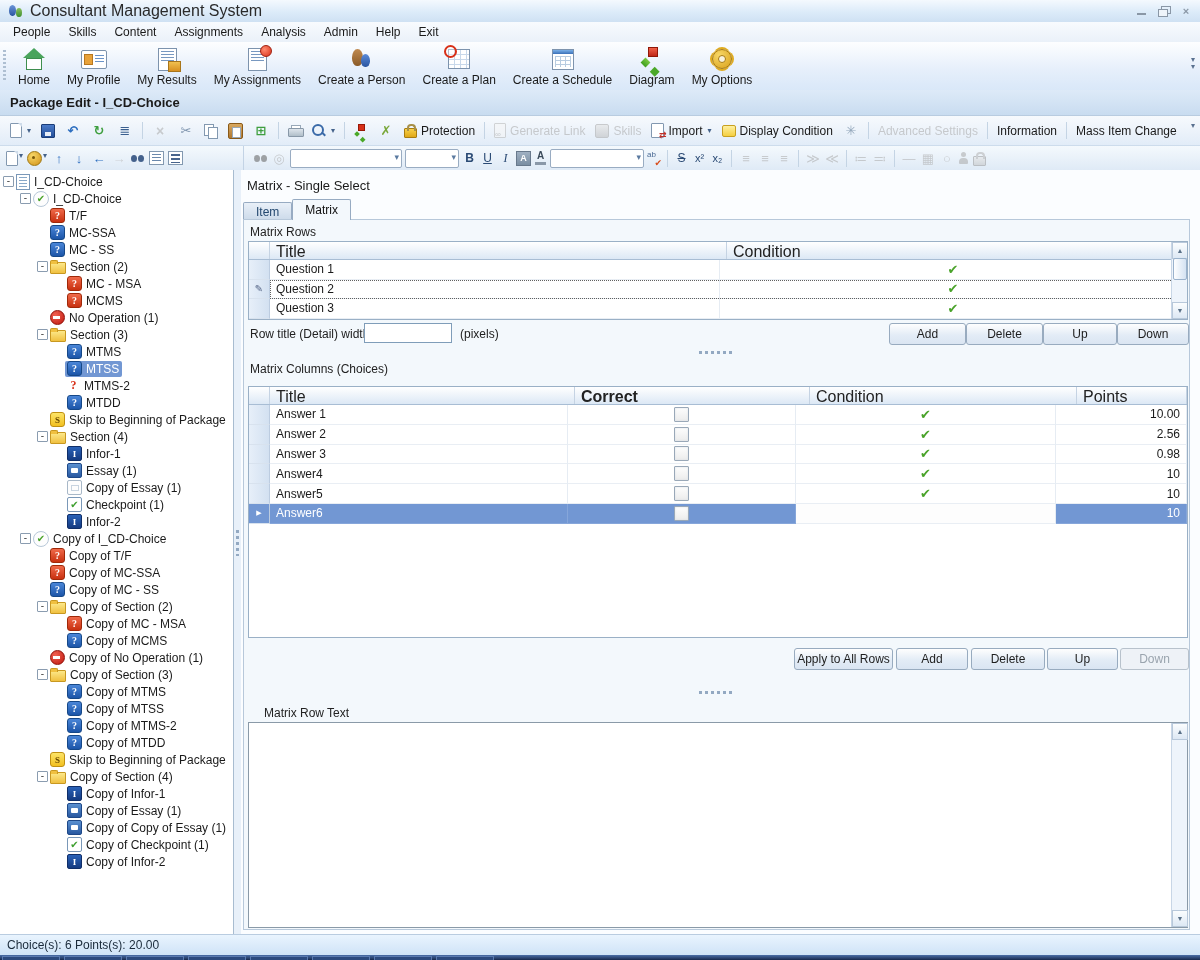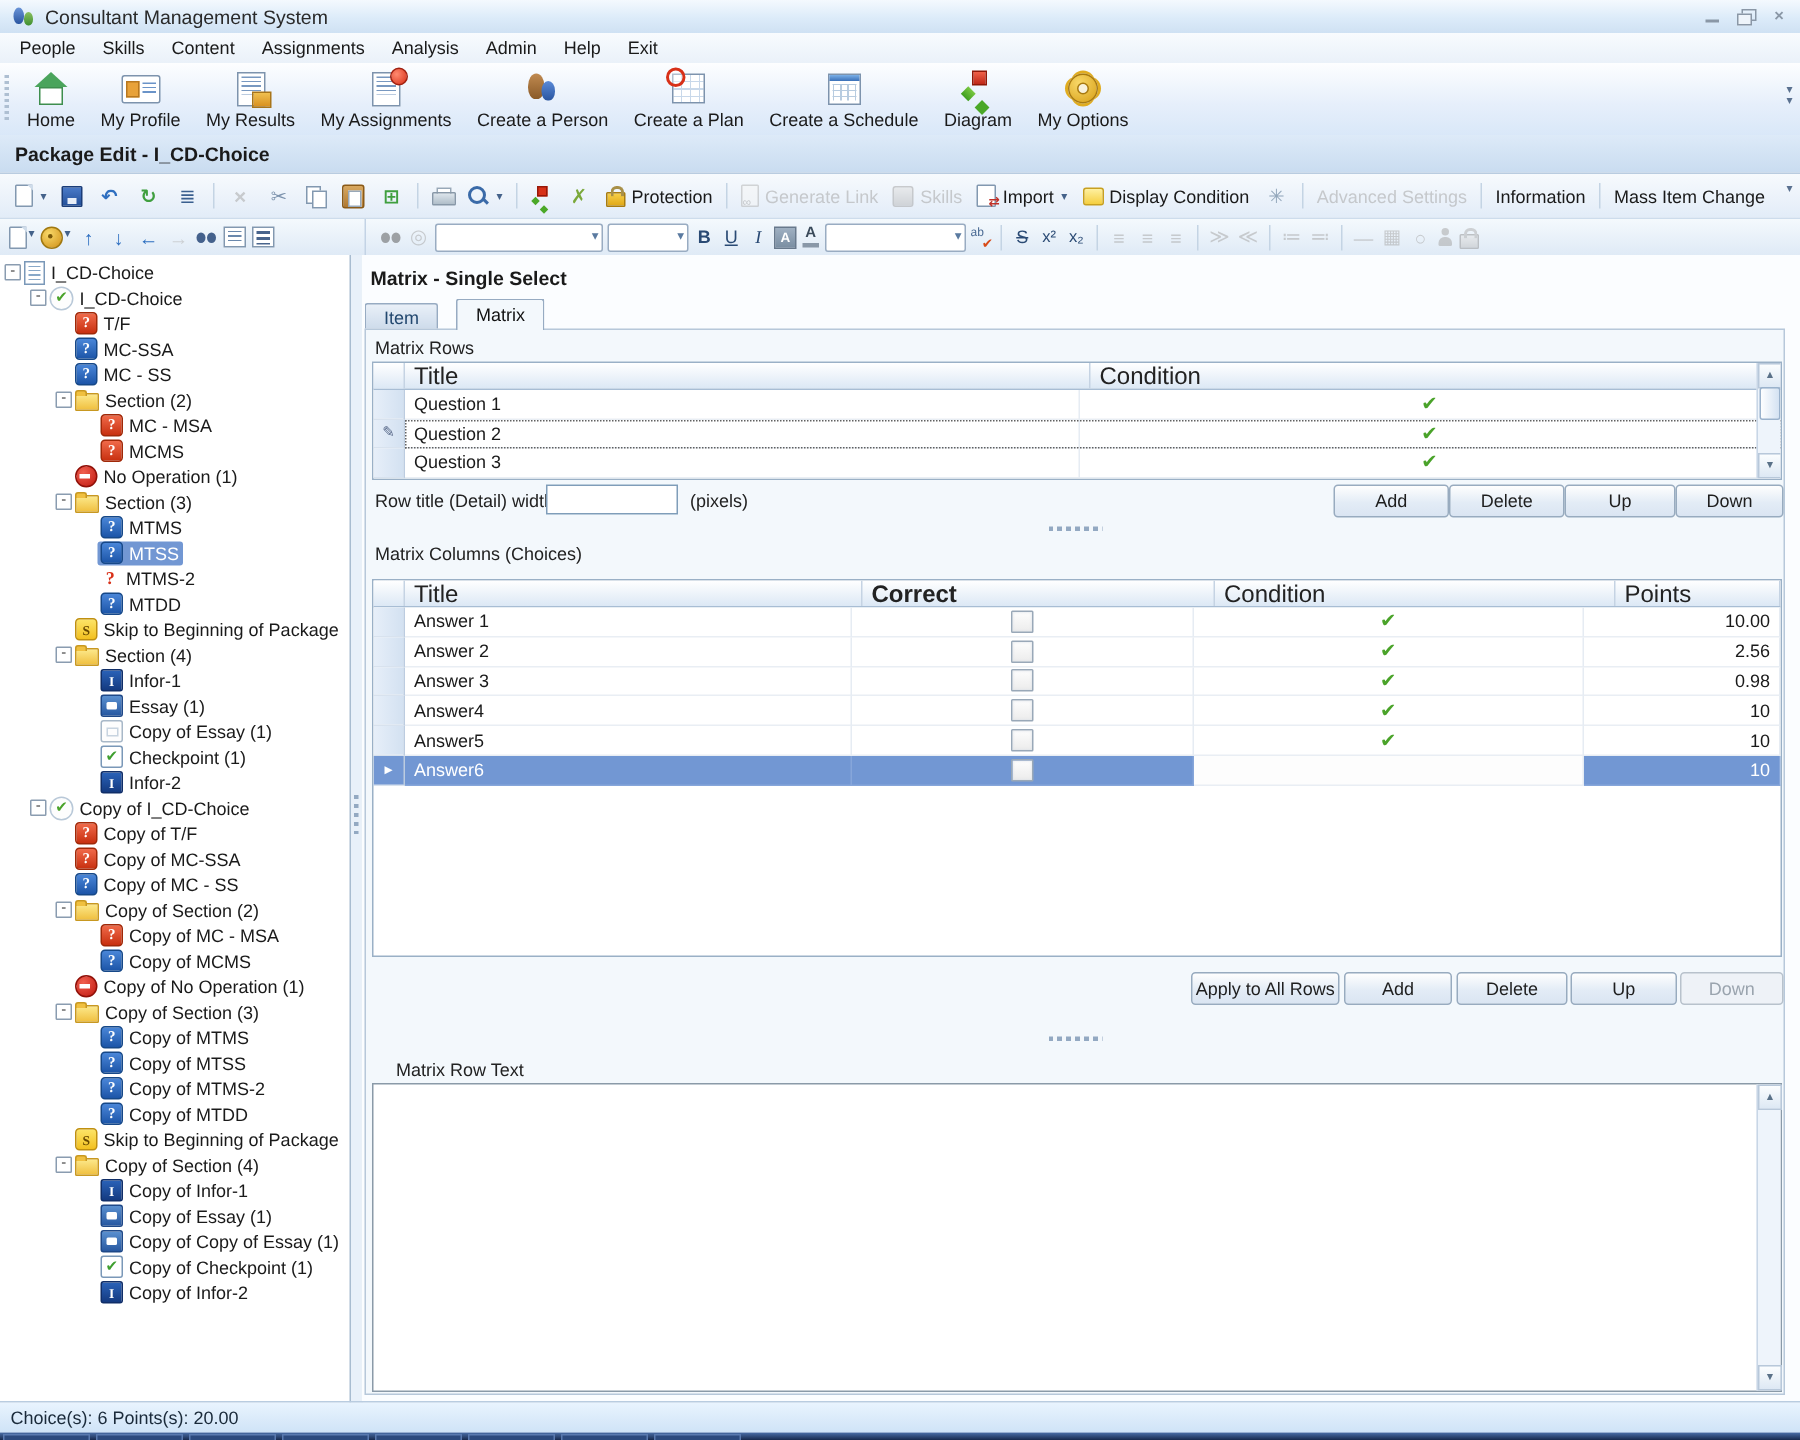--- a/index.html
+++ b/index.html
@@ -10,21 +10,21 @@
   }
   
   .titlebar{position:absolute;top:0;left:0;right:0;height:22px;
     background:linear-gradient(#f4f9fe,#dcebf9 55%,#cfe1f3);
     border-bottom:1px solid #b9cde2;display:flex;align-items:center;padding:0 8px;gap:6px}
   .app-ico{width:16px;height:14px;position:relative;flex:none}
   .app-ico::before{content:"";position:absolute;left:1px;top:1px;width:7px;height:11px;
     border-radius:50% 50% 45% 45%;background:linear-gradient(#6a94d8,#2a55a0)}
   .app-ico::after{content:"";position:absolute;left:8px;top:4px;width:6px;height:9px;
     border-radius:50% 50% 45% 45%;background:linear-gradient(#8ac060,#3f8f2f)}
-  .win-title{font-size:13px;color:#2a2a2a}
+  .win-title{font-size:16px;color:#2a2a2a}
   .win-controls{margin-left:auto;display:flex;gap:10px;align-items:center;color:#7a8a9a}
   .wc{width:12px;height:10px;position:relative;cursor:default}
   .wc-min::after{content:"";position:absolute;left:1px;bottom:1px;width:9px;height:2px;background:#8a97a6}
   .wc-restore::before{content:"";position:absolute;left:3px;top:0;width:8px;height:6px;border:1px solid #8a97a6}
   .wc-restore::after{content:"";position:absolute;left:0;top:3px;width:8px;height:6px;border:1px solid #8a97a6;background:#eef4fa}
   .wc-close{font-size:11px;font-weight:bold;line-height:10px;text-align:center;color:#8a97a6}
   
   .menubar{position:absolute;top:22px;left:0;right:0;height:20px;
     background:linear-gradient(#f8fbfe,#eaf1f9);border-bottom:1px solid #d8e3ef;
     display:flex;align-items:center;padding-left:4px}
@@ -166,24 +166,24 @@
   .ti-checkpoint{width:13px;height:13px;background:#fff;border:1px solid #7a98b8;border-radius:2px;color:#3f9f2f;font-size:10px;font-family:"DejaVu Sans",sans-serif}
   .ti-package{width:12px;height:14px;background:#fff;border:1px solid #7a98b8}
   .ti-package::after{content:"";position:absolute;left:2px;top:2px;right:2px;bottom:2px;background:repeating-linear-gradient(#88a8c8 0 1px,transparent 1px 3px)}
   .ti-package-check{width:14px;height:14px;border-radius:50%;background:#fdfdfd;border:1px solid #b8c8d8;color:#4aa32a;font-size:10px;font-family:"DejaVu Sans",sans-serif}
   
   .vsplit{position:absolute;top:170px;left:234px;width:7px;bottom:25px;background:#e8f0f9;border-right:1px solid #c6d7e8}
   .vsplit::after{content:"";position:absolute;left:2px;top:360px;width:3px;height:26px;
     background:repeating-linear-gradient(#93a9c2 0 3px,transparent 3px 6px)}
   
   .main{position:absolute;top:170px;left:241px;right:0;bottom:25px;background:#fbfdff}
-  .content-title{position:absolute;left:6px;top:8px;font-weight:bold;font-size:13px}
+  .content-title{position:absolute;left:6px;top:8px;font-weight:normal;font-size:13px}
   .tabs{position:absolute;left:2px;top:29px;height:21px;display:flex;align-items:flex-end}
   .tab{height:17px;padding:0 12px;display:flex;align-items:center;border:1px solid #97abc2;border-bottom:none;
-    border-radius:2px 2px 0 0;background:linear-gradient(#e9f0f8,#ccdaea);color:#23486f;margin-right:12px;cursor:default}
+    border-radius:2px 2px 0 0;background:linear-gradient(#e9f0f8,#ccdaea);color:#23486f;margin-right:0;cursor:default}
   .tab-active{height:20px;background:#f3f8fc;color:#111;z-index:2}
   .page{position:absolute;left:2px;top:49px;right:10px;bottom:5px;background:#f3f8fc;border:1px solid #b7c8da}
   .sec-label{position:absolute;left:6px;font-size:12px;color:#222}
   
   .dtable{position:absolute;left:4px;background:#fff;border:1px solid #9ab0c6;overflow:hidden}
   .t-head{display:flex;height:17px;background:linear-gradient(#ffffff,#dce8f5);border-bottom:1px solid #a8bdd4}
   .h-cell{border-right:1px solid #c5d3e3;padding:1px 0 0 6px;font-size:16px;color:#222;overflow:hidden;white-space:nowrap}
   .t-row{display:flex;background:#fff}
   .sel-cell{width:20px;flex:none;background:linear-gradient(90deg,#e7eff9,#d3e1f1);border-right:1px solid #bccce0;
     border-bottom:1px solid #d8e2ee;display:flex;align-items:center;justify-content:center;font-size:10px;color:#5a6a8a}

